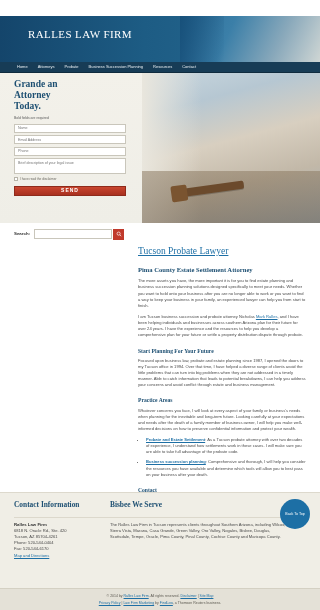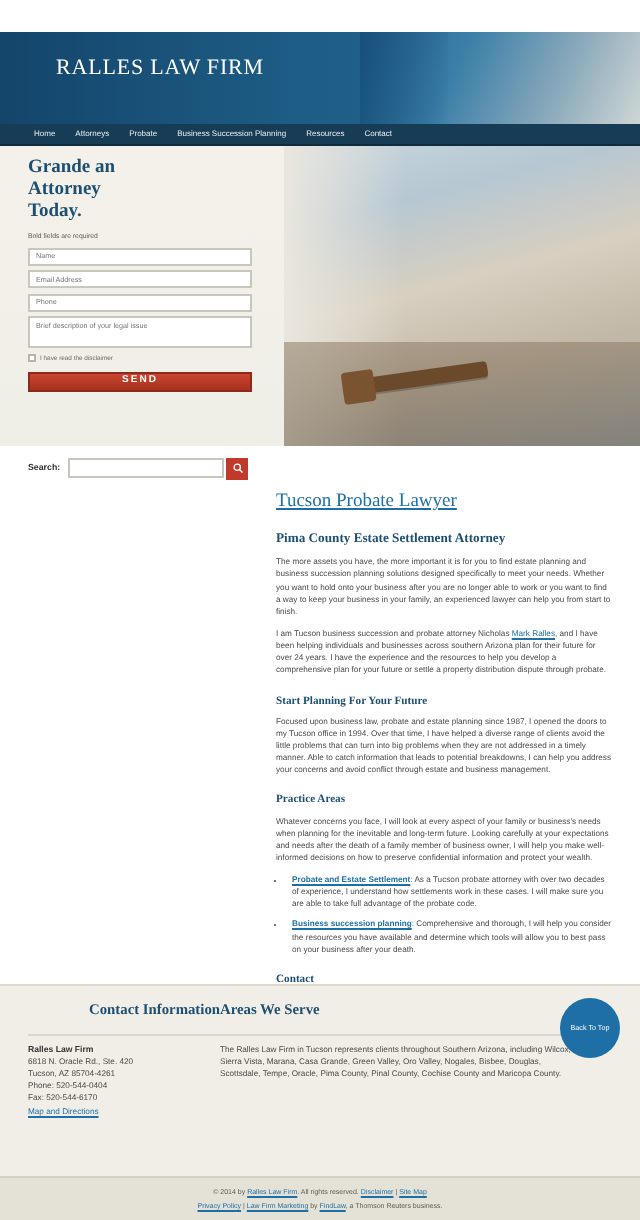--- a/index.html
+++ b/index.html
@@ -152,21 +152,21 @@
   .footer {
     position:absolute; left:0; bottom:0; width:320px; height:118px;
     background:#f0eee6; border-top:1px solid #ddd9cd;
   }
   .fhead {
     display:flex; padding:7px 14px 0 14px;
   }
   .fhead .ft {
     color:#1d4f72; font-family:"Liberation Serif", serif; font-size:7.4px; font-weight:bold;
   }
-  .fhead .ft.a { width:96px;text-align:right; }
+  .fhead .ft.a { width:96px; }
   .fcols { display:flex; padding:4px 14px 0 14px; }
   .fcols .c1 { width:96px; }
   .fcols .c2 { width:180px; }
   .fcols .c1 .n { font-size:4.3px; font-weight:bold; color:#333; }
   .fcols .c1 .l { font-size:4.1px; color:#4a4a4a; line-height:1.5; }
   .fcols .c2 .t { font-size:4.1px; color:#4a4a4a; line-height:1.55; }
   .backtop {
     position:absolute; right:10px; top:6px;
     width:30px; height:30px; border-radius:50%;
     background:#1d6fa5; color:#fff; font-size:3.6px;
@@ -261,21 +261,21 @@
 
       <h4 class="sub2">Contact</h4>
       <p class="body"><span>There are a lot of ways to approach these difficult decisions, so make sure you have a lawyer on your side who can help you explore your full range of options. My Tucson offices are open weekdays from nine to five, and I offer additional hours and off-site visits by special appointment as well. </span><a class="lnk" href="#">Contact</a><span> me today to schedule a consultation and learn more.</span></p>
     </div>
   </div>
 
   <div class="footer">
     <div class="backtop">Back To Top</div>
     <div class="fhead">
       <div class="ft a">Contact Information</div>
-      <div class="ft">Areas We Serve</div>
+      <div class="ft">Bisbee We Serve</div>
     </div>
     <div class="divider"></div>
     <div class="fcols">
       <div class="c1">
         <div class="n">Ralles Law Firm</div>
         <div class="l">6818 N. Oracle Rd., Ste. 420</div>
         <div class="l">Tucson, AZ 85704-4261</div>
         <div class="l">Phone: 520-544-0404</div>
         <div class="l">Fax: 520-544-6170</div>
         <div class="l"><a class="lnk" href="#">Map and Directions</a></div>

